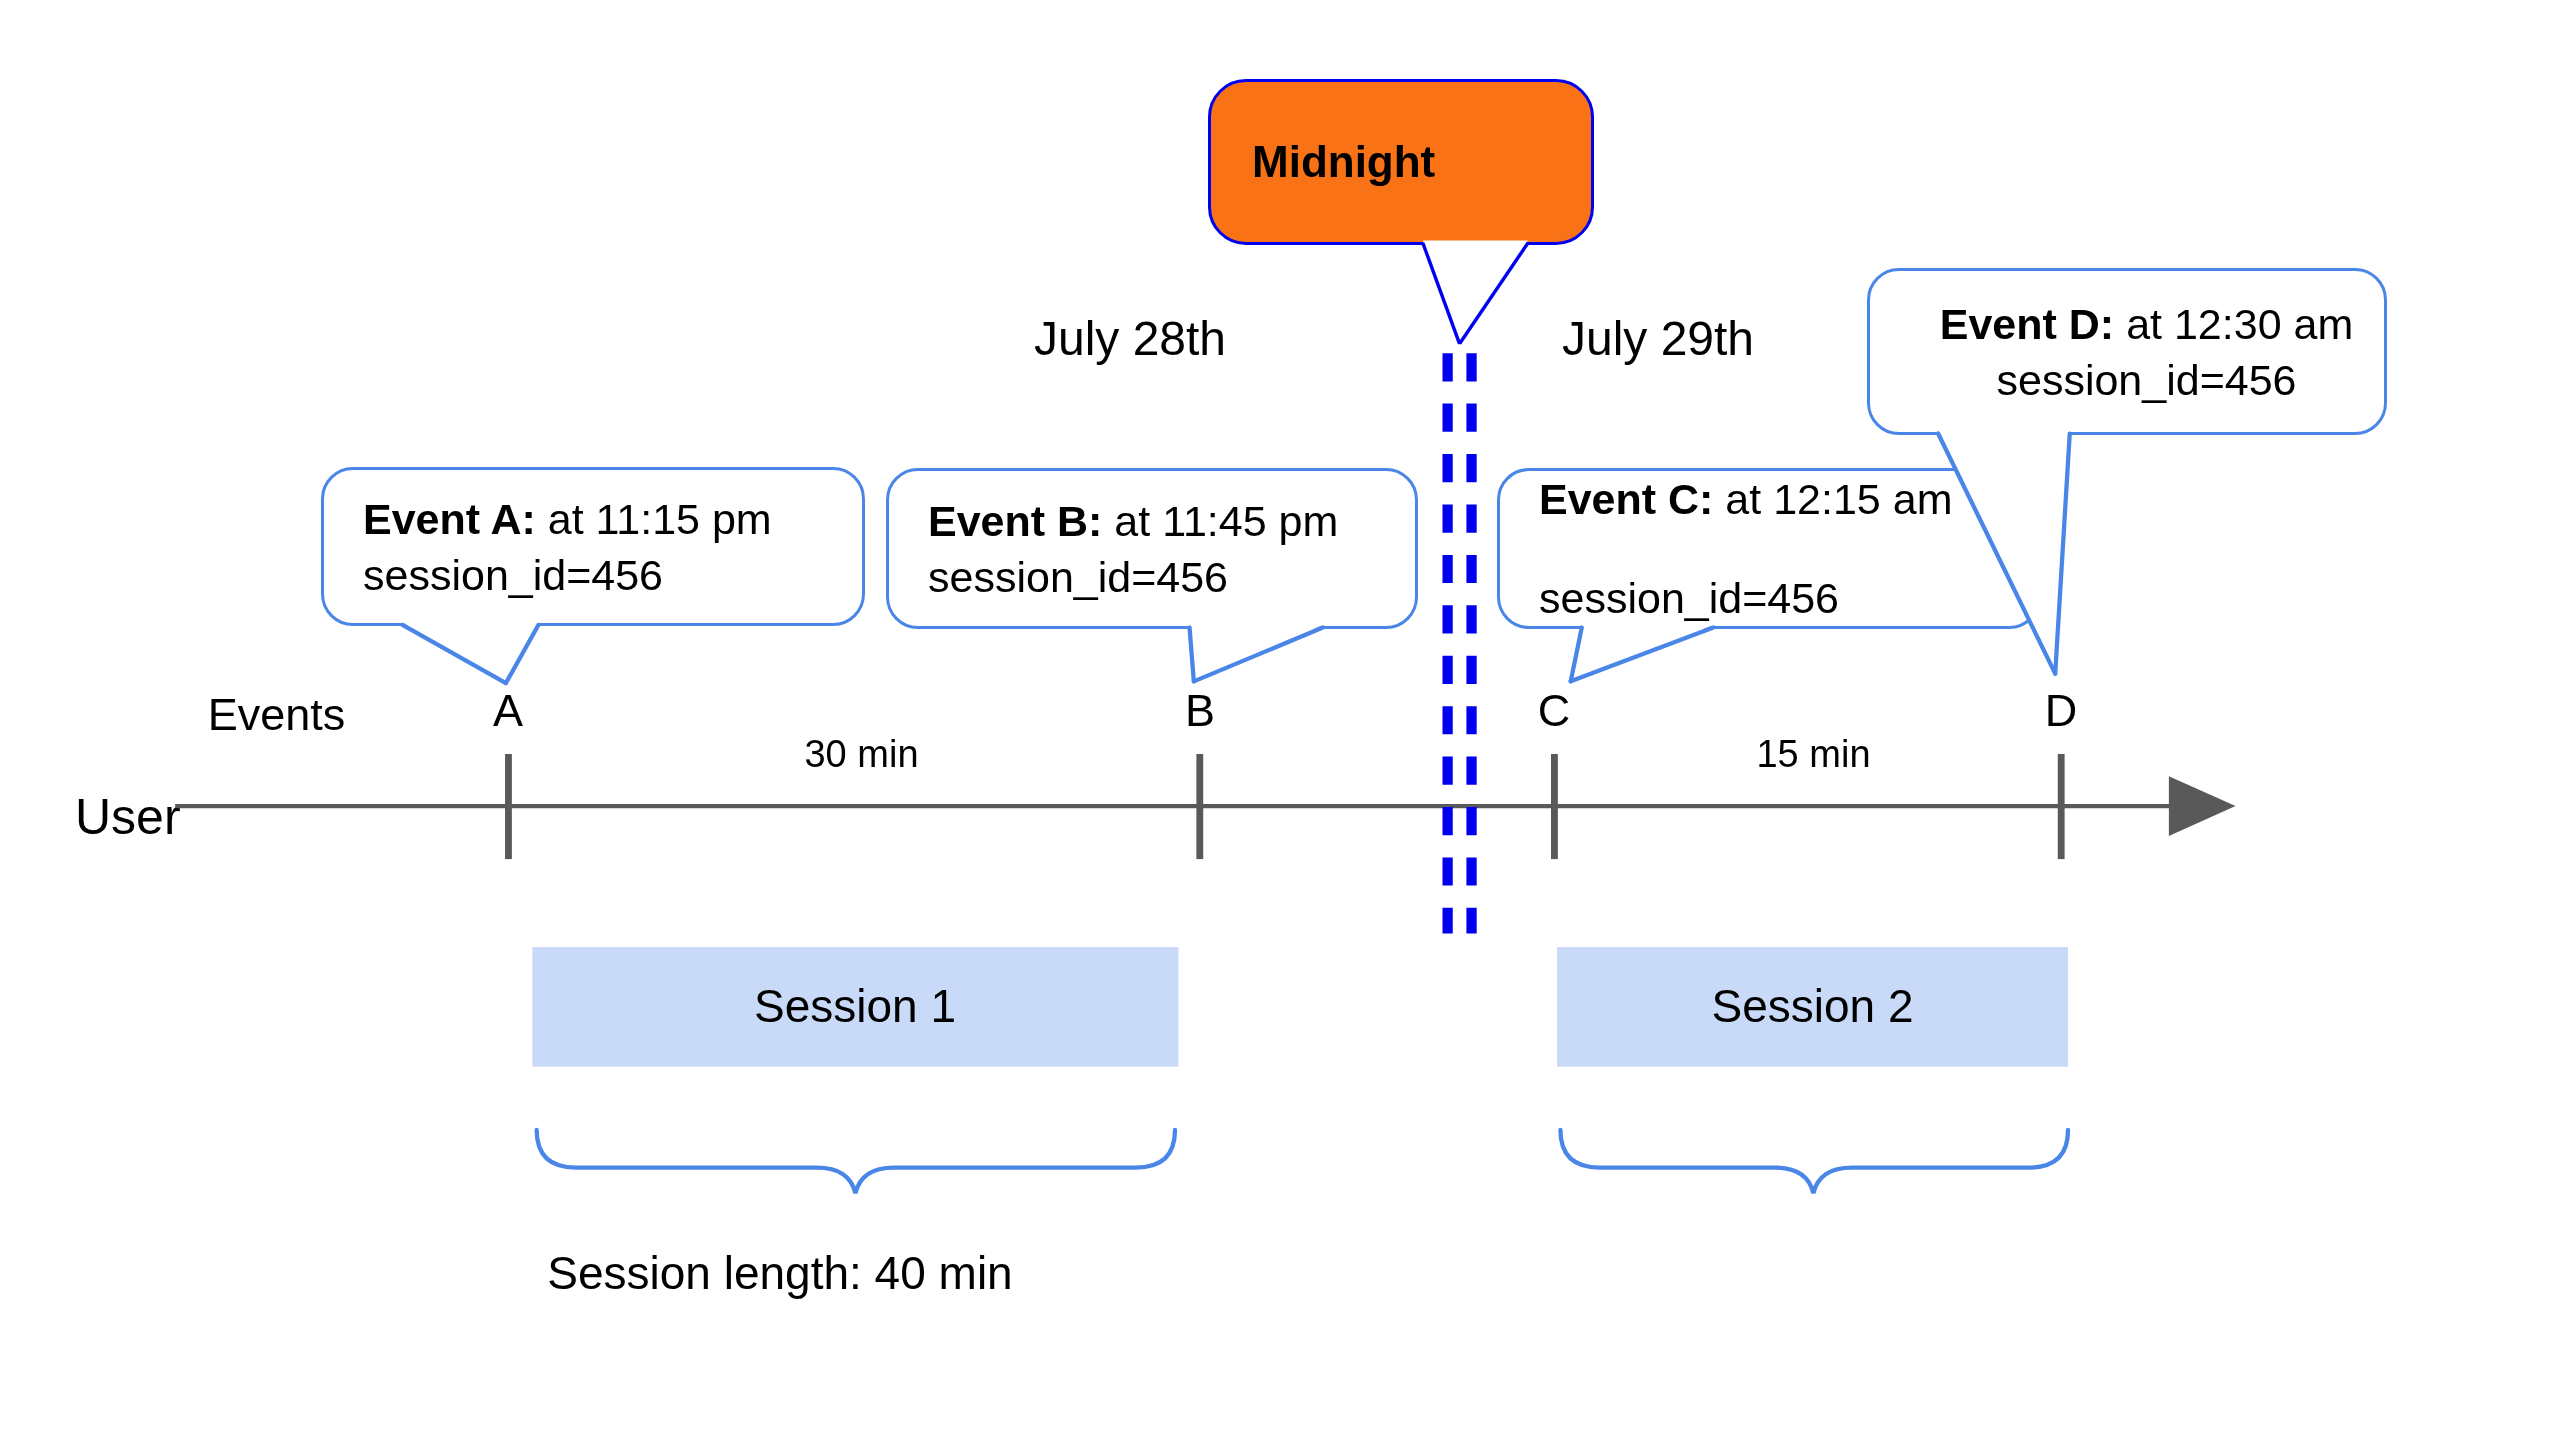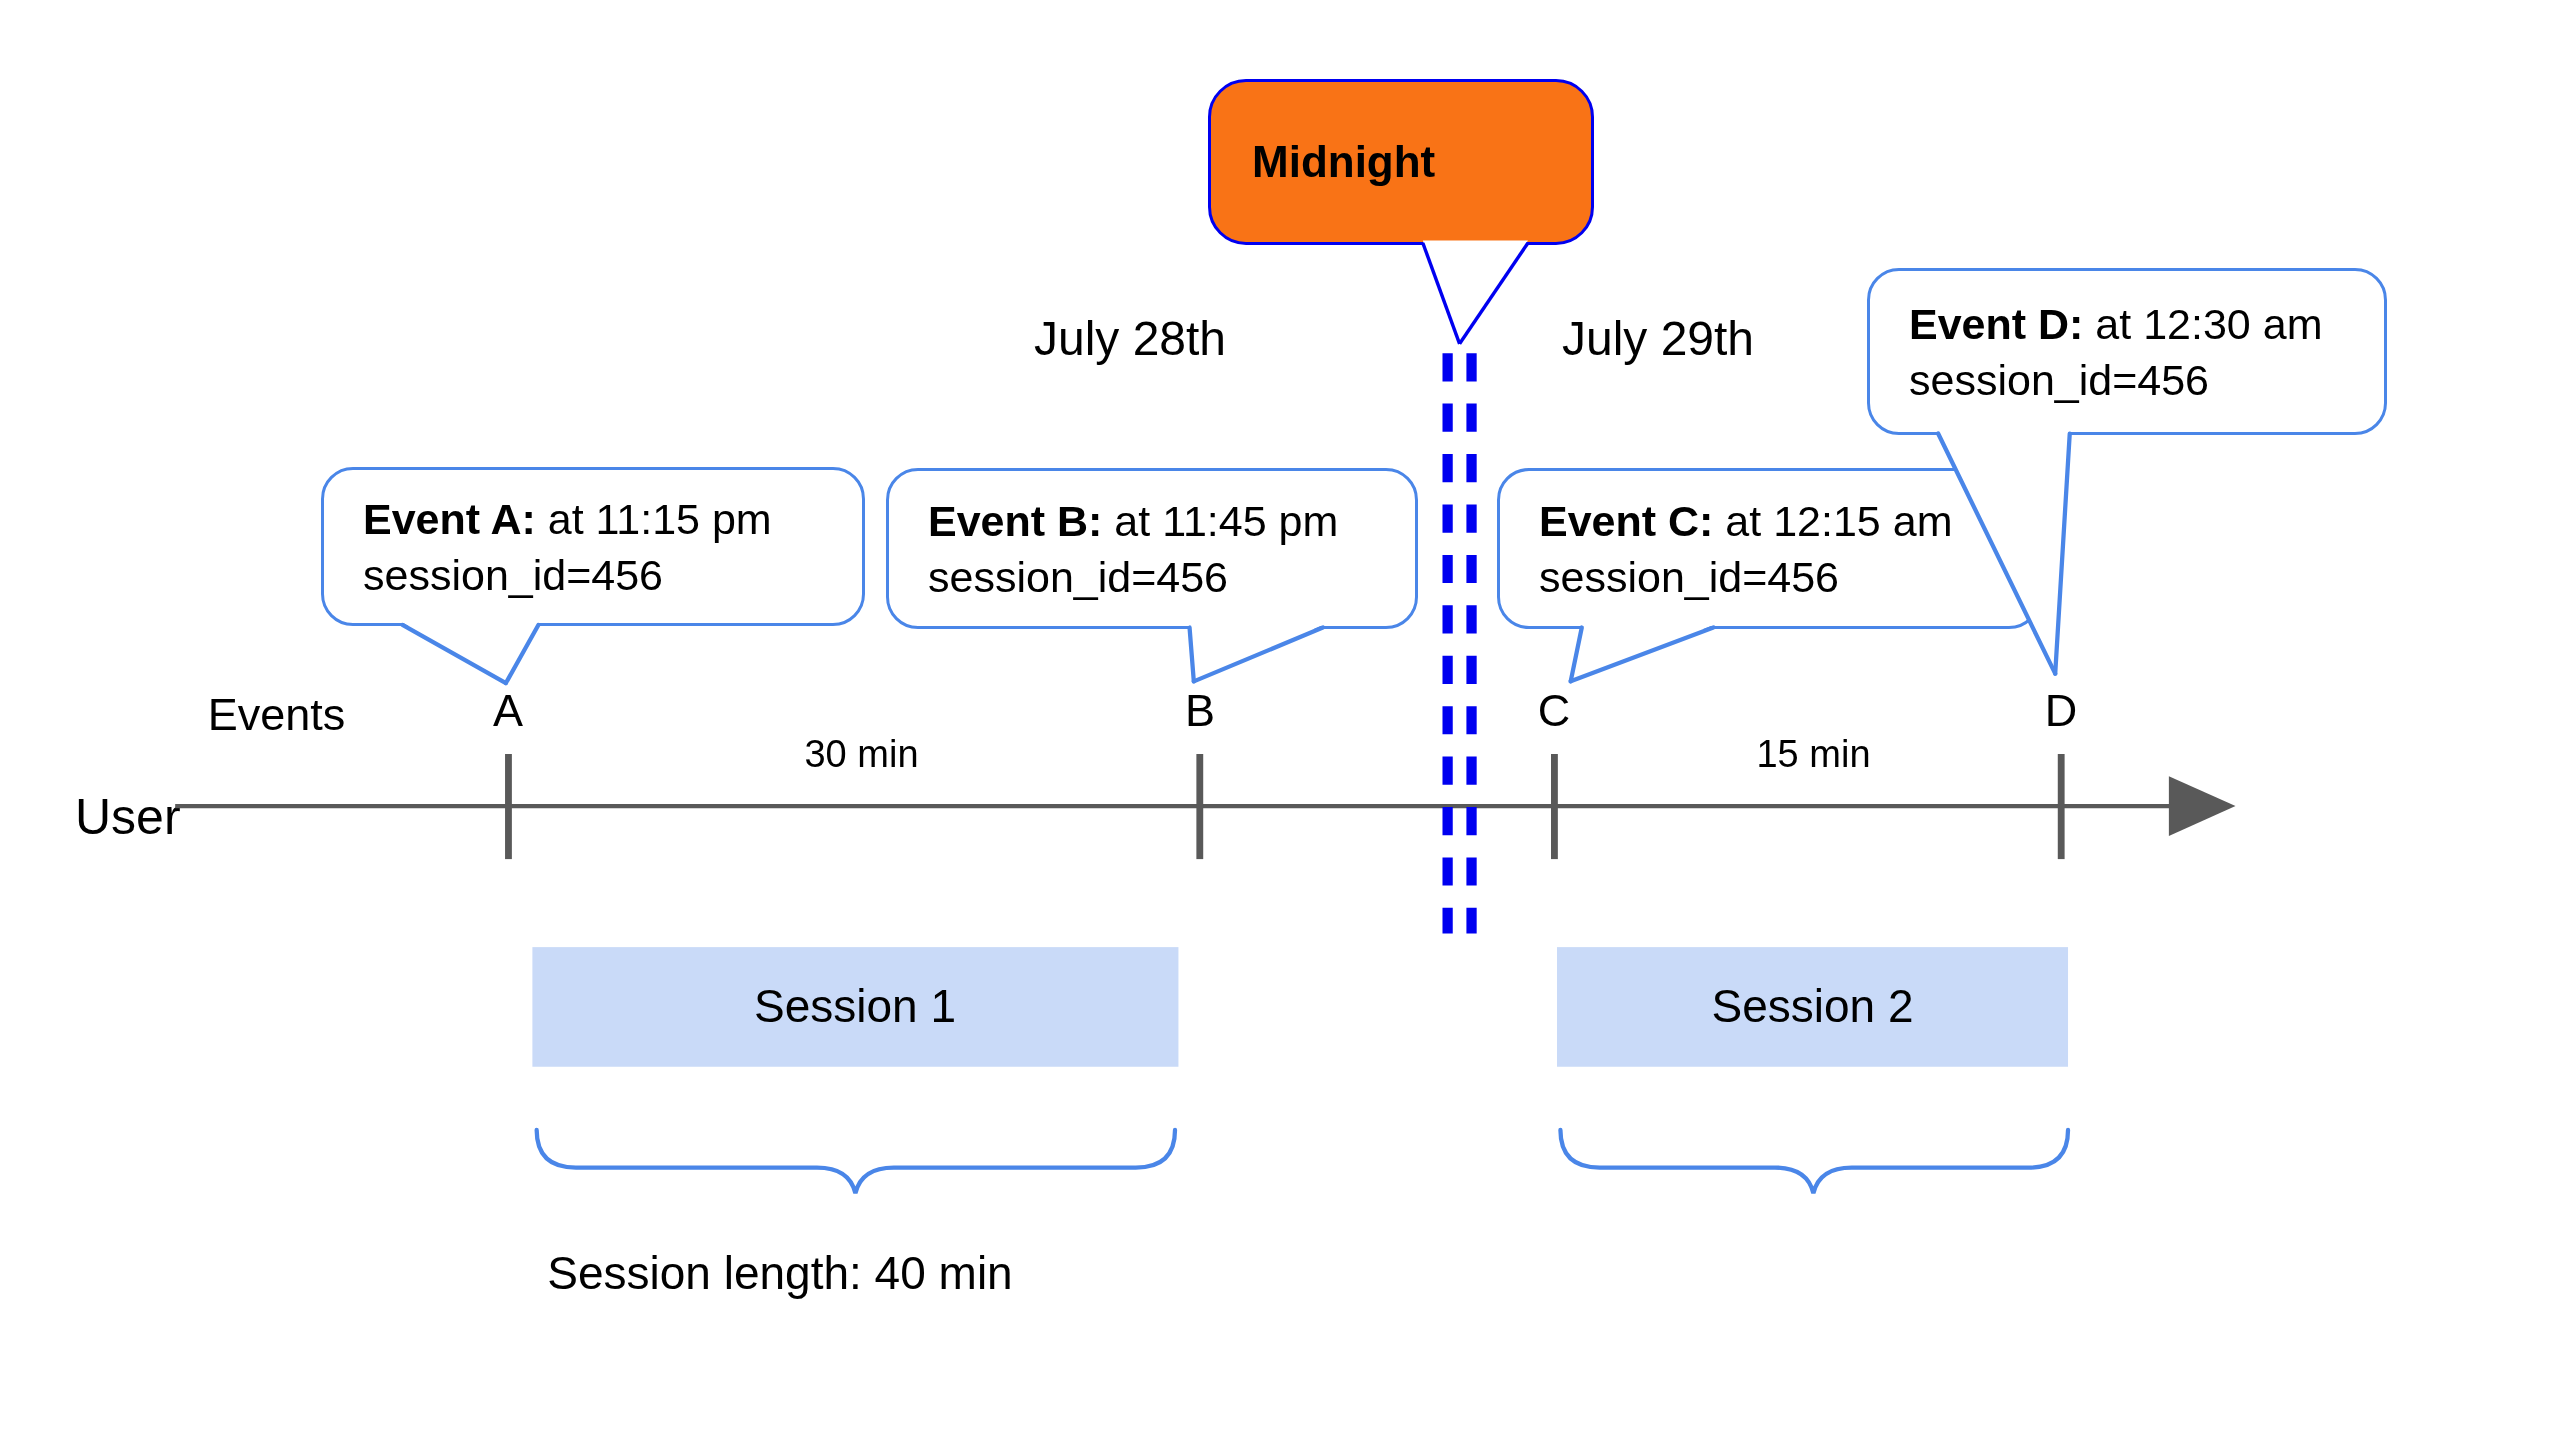--- a/index.html
+++ b/index.html
@@ -48,25 +48,25 @@
   </div>
 
   <div class="bubble ca" style="border-color: rgb(74, 134, 232);">
     <div><b>Event A:</b><span> at 11:15 pm</span></div>
     <div>session_id=456</div>
   </div>
   <div class="bubble cb" style="border-color: rgb(74, 134, 232);">
     <div><b>Event B:</b><span> at 11:45 pm</span></div>
     <div>session_id=456</div>
   </div>
-  <div class="bubble cc" style="border-color: rgb(74, 134, 232);">
+  <div class="bubble cc" style="border-color: rgb(74, 134, 232); justify-content: space-between;">
     <div><b>Event C:</b><span> at 12:15 am</span></div>
     <div>session_id=456</div>
   </div>
-  <div class="bubble cd" style="border-color: rgb(74, 134, 232);">
+  <div class="bubble cd" style="border-color: rgb(74, 134, 232); text-align: center;">
     <div><b>Event D:</b><span> at 12:30 am</span></div>
     <div>session_id=456</div>
   </div>
 
   <div class="abs events-label">Events</div>
   <div class="abs user-label">User</div>
 
   <div class="abs tick-label" style="left:474px">A</div>
   <div class="abs tick-label" style="left:1166px">B</div>
   <div class="abs tick-label" style="left:1520px">C</div>

